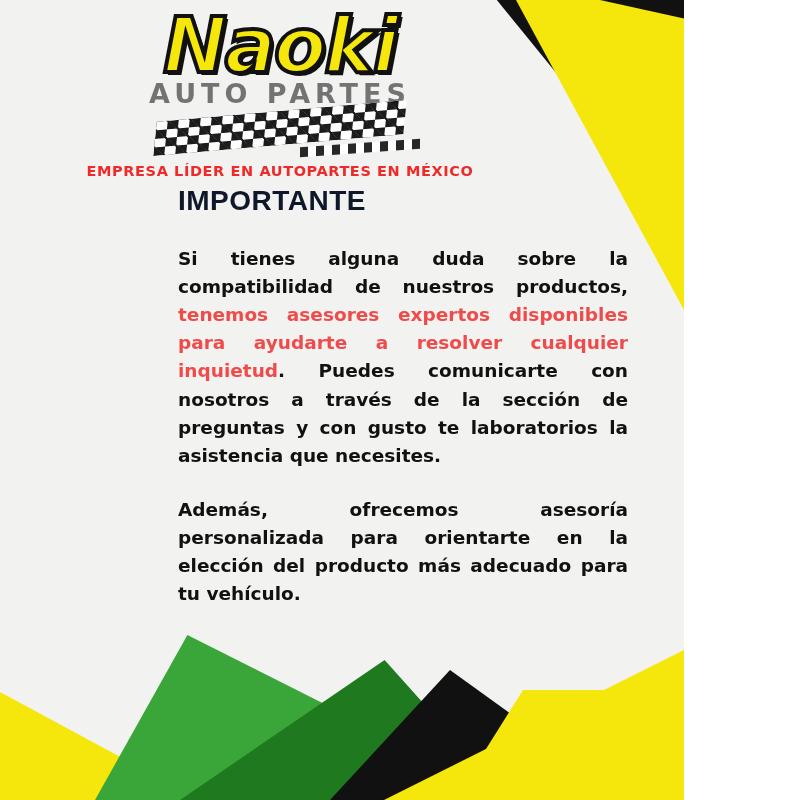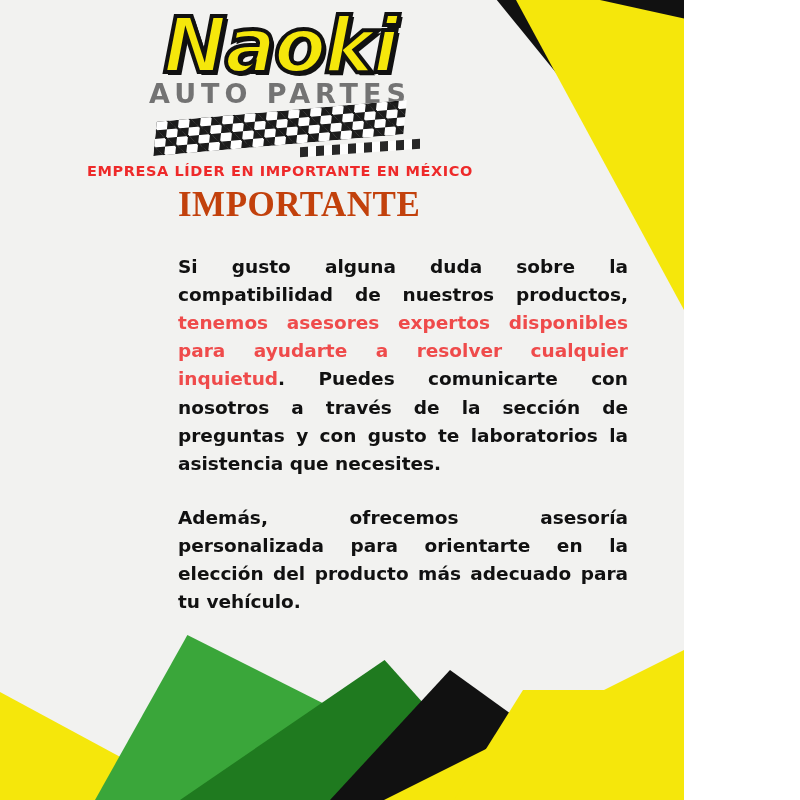--- a/index.html
+++ b/index.html
@@ -148,24 +148,24 @@
   }
 
   
   .content {
     position: absolute;
     top: 185px;
     left: 178px;
     width: 450px;
   }
   .title {
-    font-family: Liberation Serif, serif;
-    font-weight: bold;
-    font-size: 35px;
-    color: #c2410c;
+    font-family: Liberation Sans, sans-serif;
+    font-weight: bold;
+    font-size: 28px;
+    color: #0f172a;
     letter-spacing: 0.5px;
     margin: 0 0 28px 0;
   }
   .para {
     font-family: "DejaVu Sans", sans-serif;
     font-weight: bold;
     font-size: 18.5px;
     line-height: 1.52;
     color: #111111;
     text-align: justify;
@@ -191,25 +191,25 @@
   <div class="shape br-yellow"></div>
   <div class="shape br-yellow2"></div>
 
   <div class="header">
     <div class="logo-wrap">
       <div class="logo-naoki">Naoki</div>
       <div class="logo-sub">AUTO PARTES</div>
       <div class="checker"></div>
       <div class="checker-tail"></div>
     </div>
-    <div class="tagline">EMPRESA LÍDER  EN IMPORTANTE EN MÉXICO</div>
+    <div class="tagline">EMPRESA LÍDER  EN AUTOPARTES EN MÉXICO</div>
   </div>
 
   <div class="content">
     <h1 class="title">IMPORTANTE</h1>
 
 
-    <p class="para"><span>Si gusto alguna duda sobre la compatibilidad de nuestros productos, </span><span class="hl">tenemos asesores expertos disponibles para ayudarte a resolver cualquier inquietud</span><span>. Puedes comunicarte con nosotros a través de la sección de preguntas y con gusto te laboratorios la asistencia que necesites.</span></p>
+    <p class="para"><span>Si tienes alguna duda sobre la compatibilidad de nuestros productos, </span><span class="hl">tenemos asesores expertos disponibles para ayudarte a resolver cualquier inquietud</span><span>. Puedes comunicarte con nosotros a través de la sección de preguntas y con gusto te laboratorios la asistencia que necesites.</span></p>
 
     <p class="para">Además, ofrecemos asesoría personalizada para orientarte en la elección del producto más adecuado para tu vehículo.</p>
   </div>
 
 </div>
 
 </body></html>

